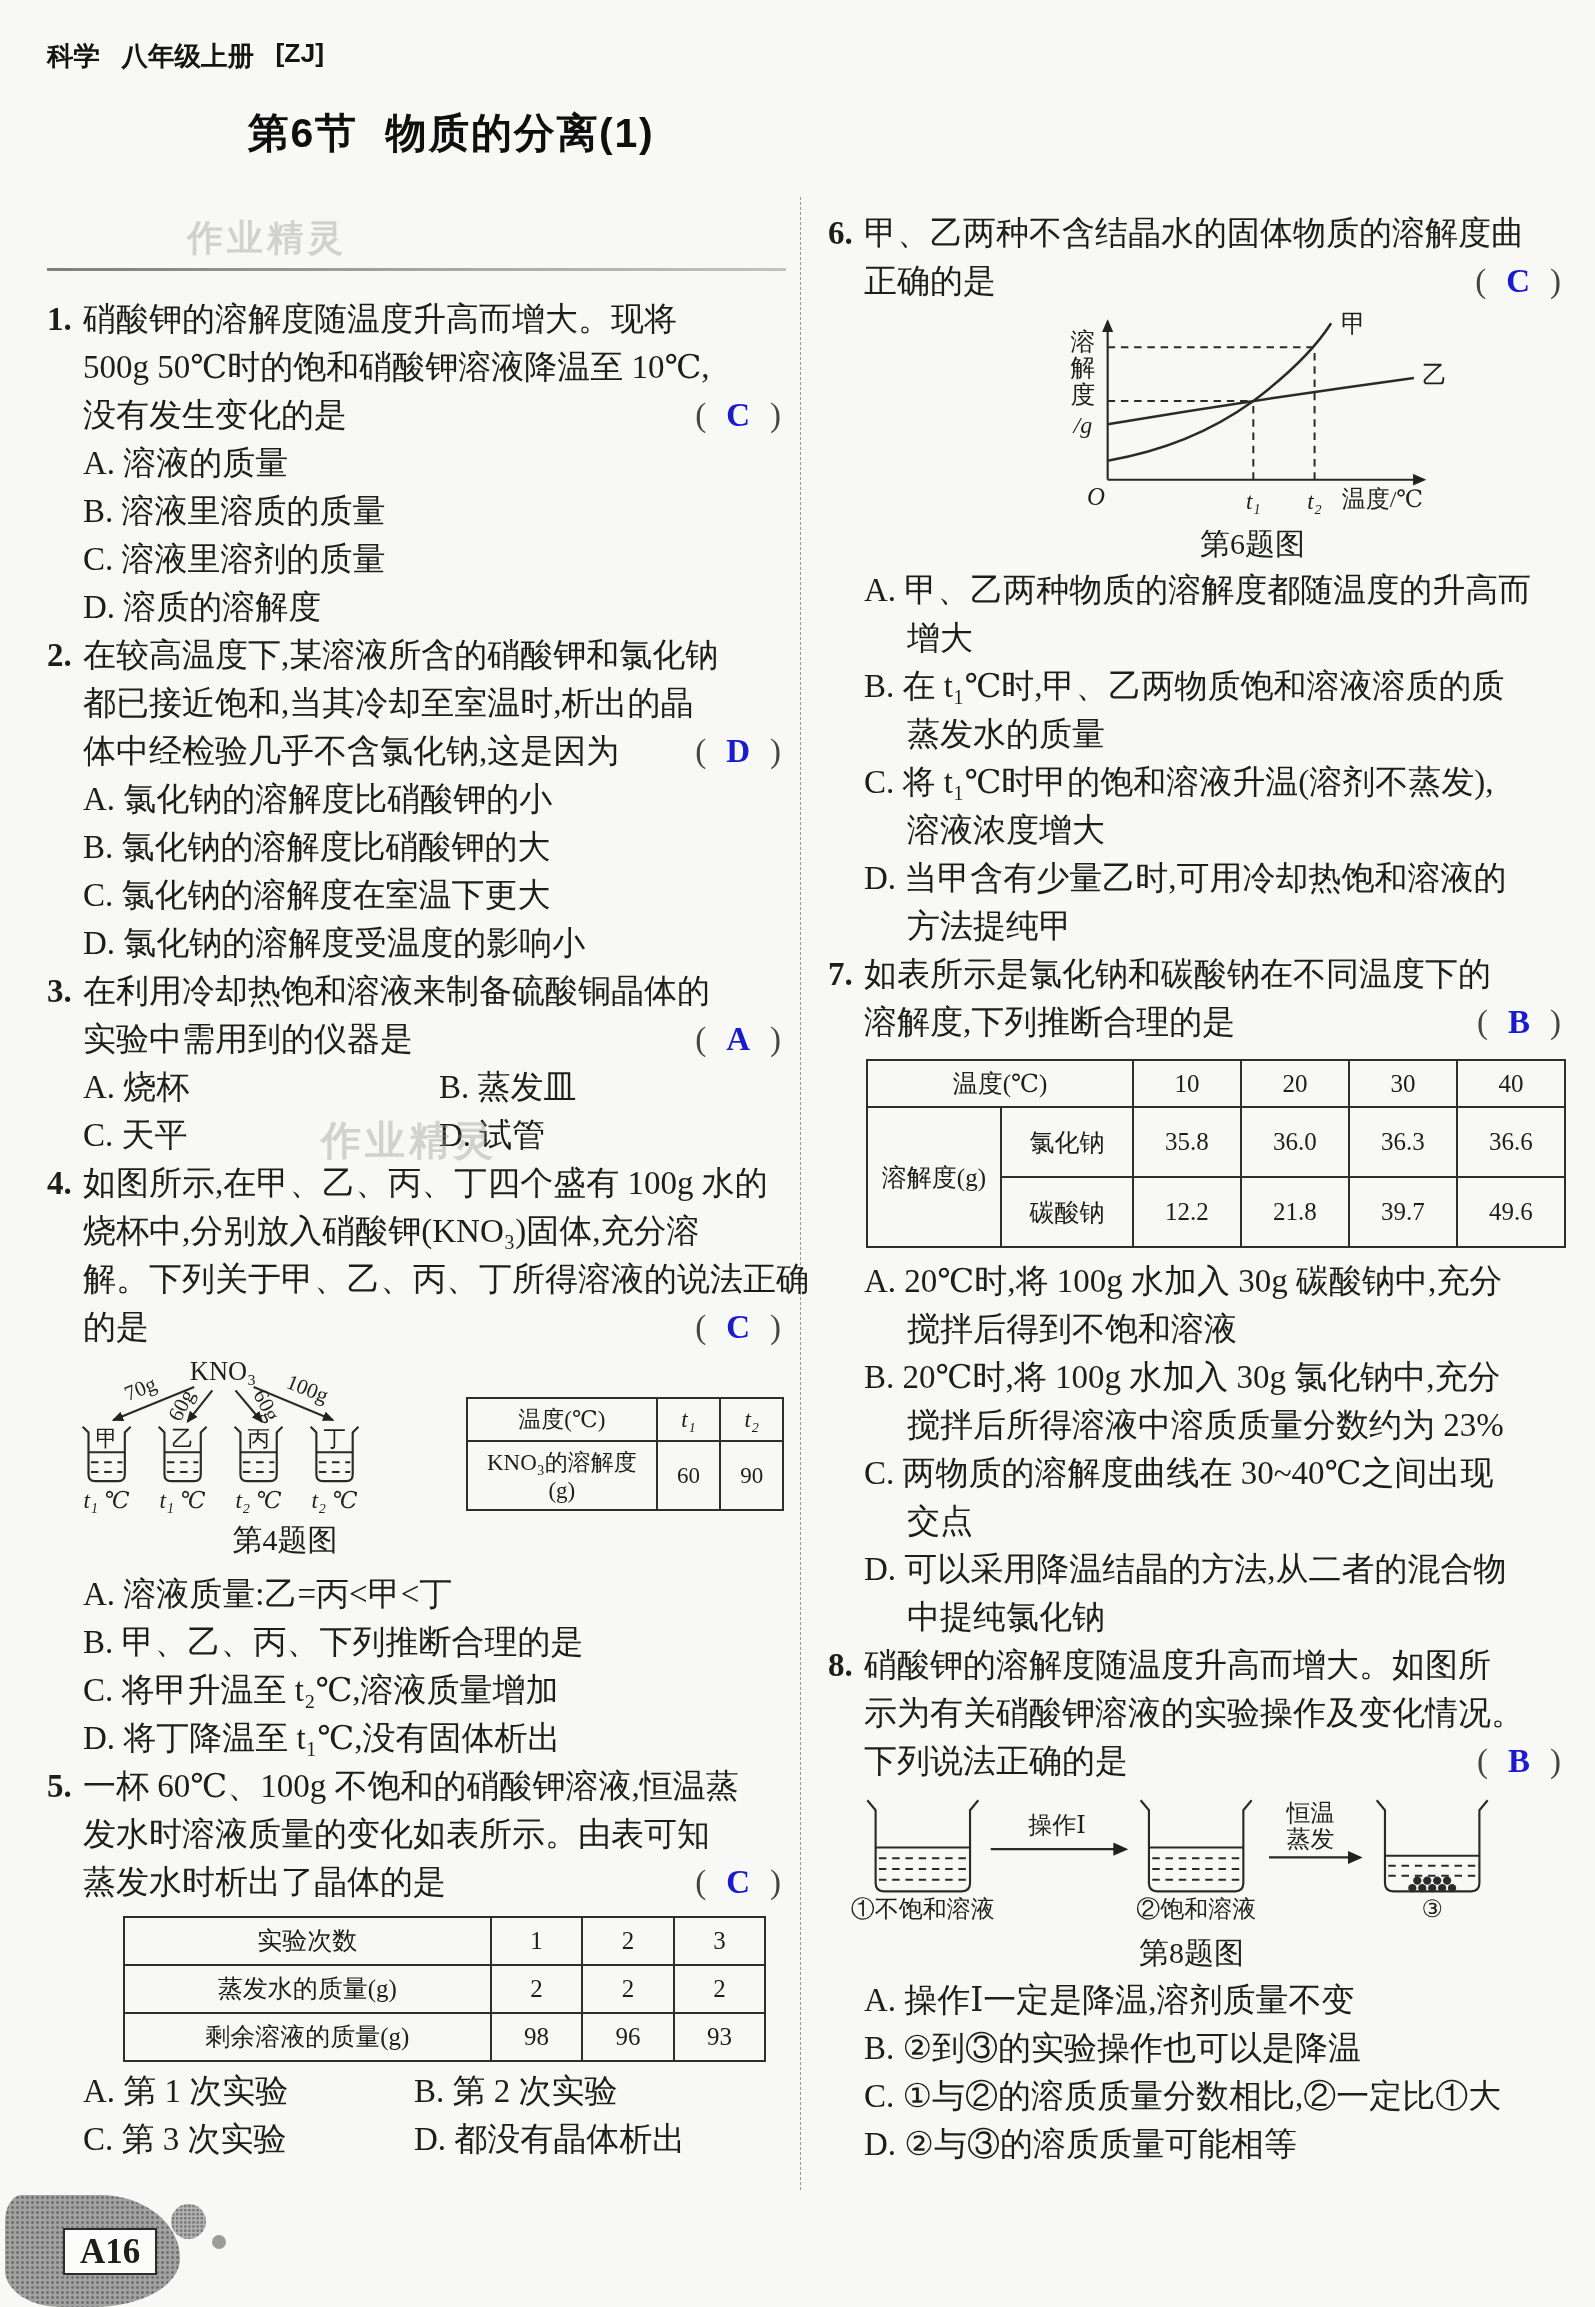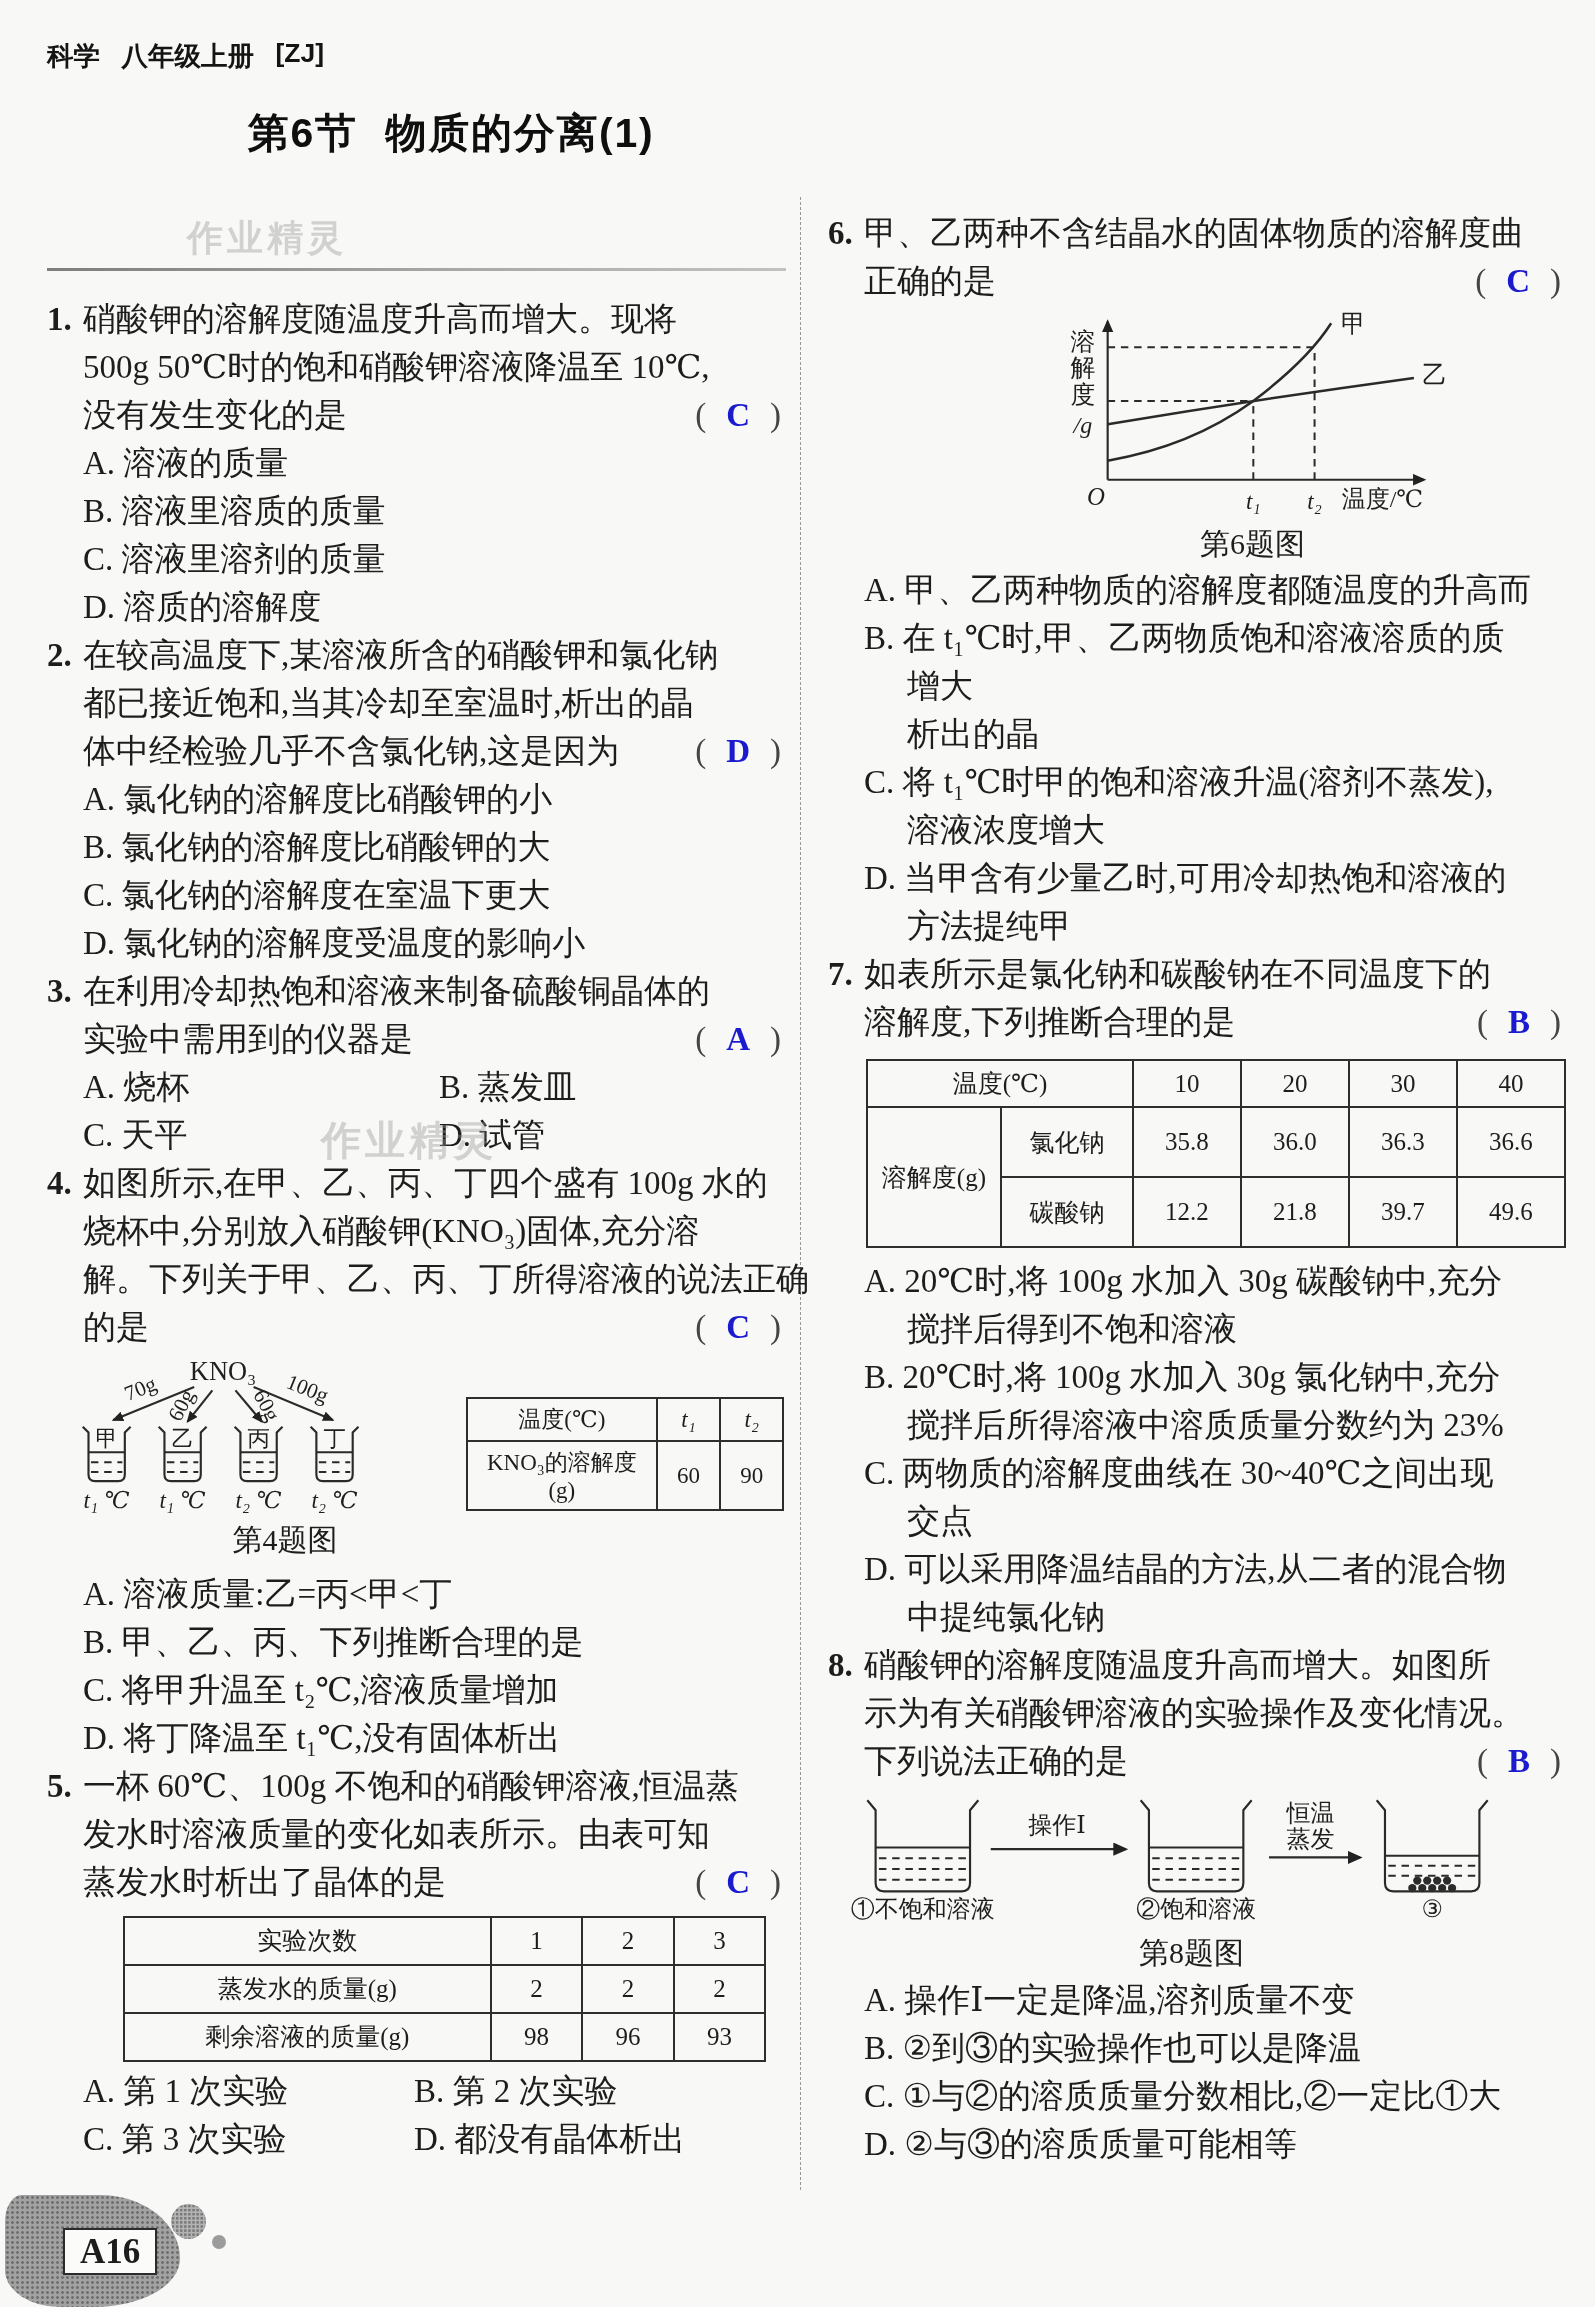--- a/index.html
+++ b/index.html
@@ -350,23 +350,23 @@
           <text x="440" y="88" font-size="30">乙</text>
           <text class="it" x="46" y="236" font-size="30" text-anchor="middle">O</text>
           <text class="it" x="236" y="240" font-size="28" text-anchor="middle">t₁</text>
           <text class="it" x="310" y="240" font-size="28" text-anchor="middle">t₂</text>
           <text x="392" y="238" font-size="29" text-anchor="middle">温度/℃</text>
         </svg>
         <div class="figcap cap6">第6题图</div>
       </div>
       <div class="qbody">
         <div class="opt">A. 甲、乙两种物质的溶解度都随温度的升高而</div>
+        <div class="opt cont">增大</div>
         <div class="opt">B. 在 t₁℃时,甲、乙两物质饱和溶液溶质的质</div>
-        <div class="opt cont">增大</div>
-        <div class="opt cont">析出的晶</div>
+        <div class="opt cont">蒸发水的质量</div>
         <div class="opt">C. 将 t₁℃时甲的饱和溶液升温(溶剂不蒸发),</div>
         <div class="opt cont">溶液浓度增大</div>
         <div class="opt">D. 当甲含有少量乙时,可用冷却热饱和溶液的</div>
         <div class="opt cont">方法提纯甲</div>
       </div>
     </div>
 
     <div class="q">
       <div class="qnum">7.</div>
       <div class="qbody">

